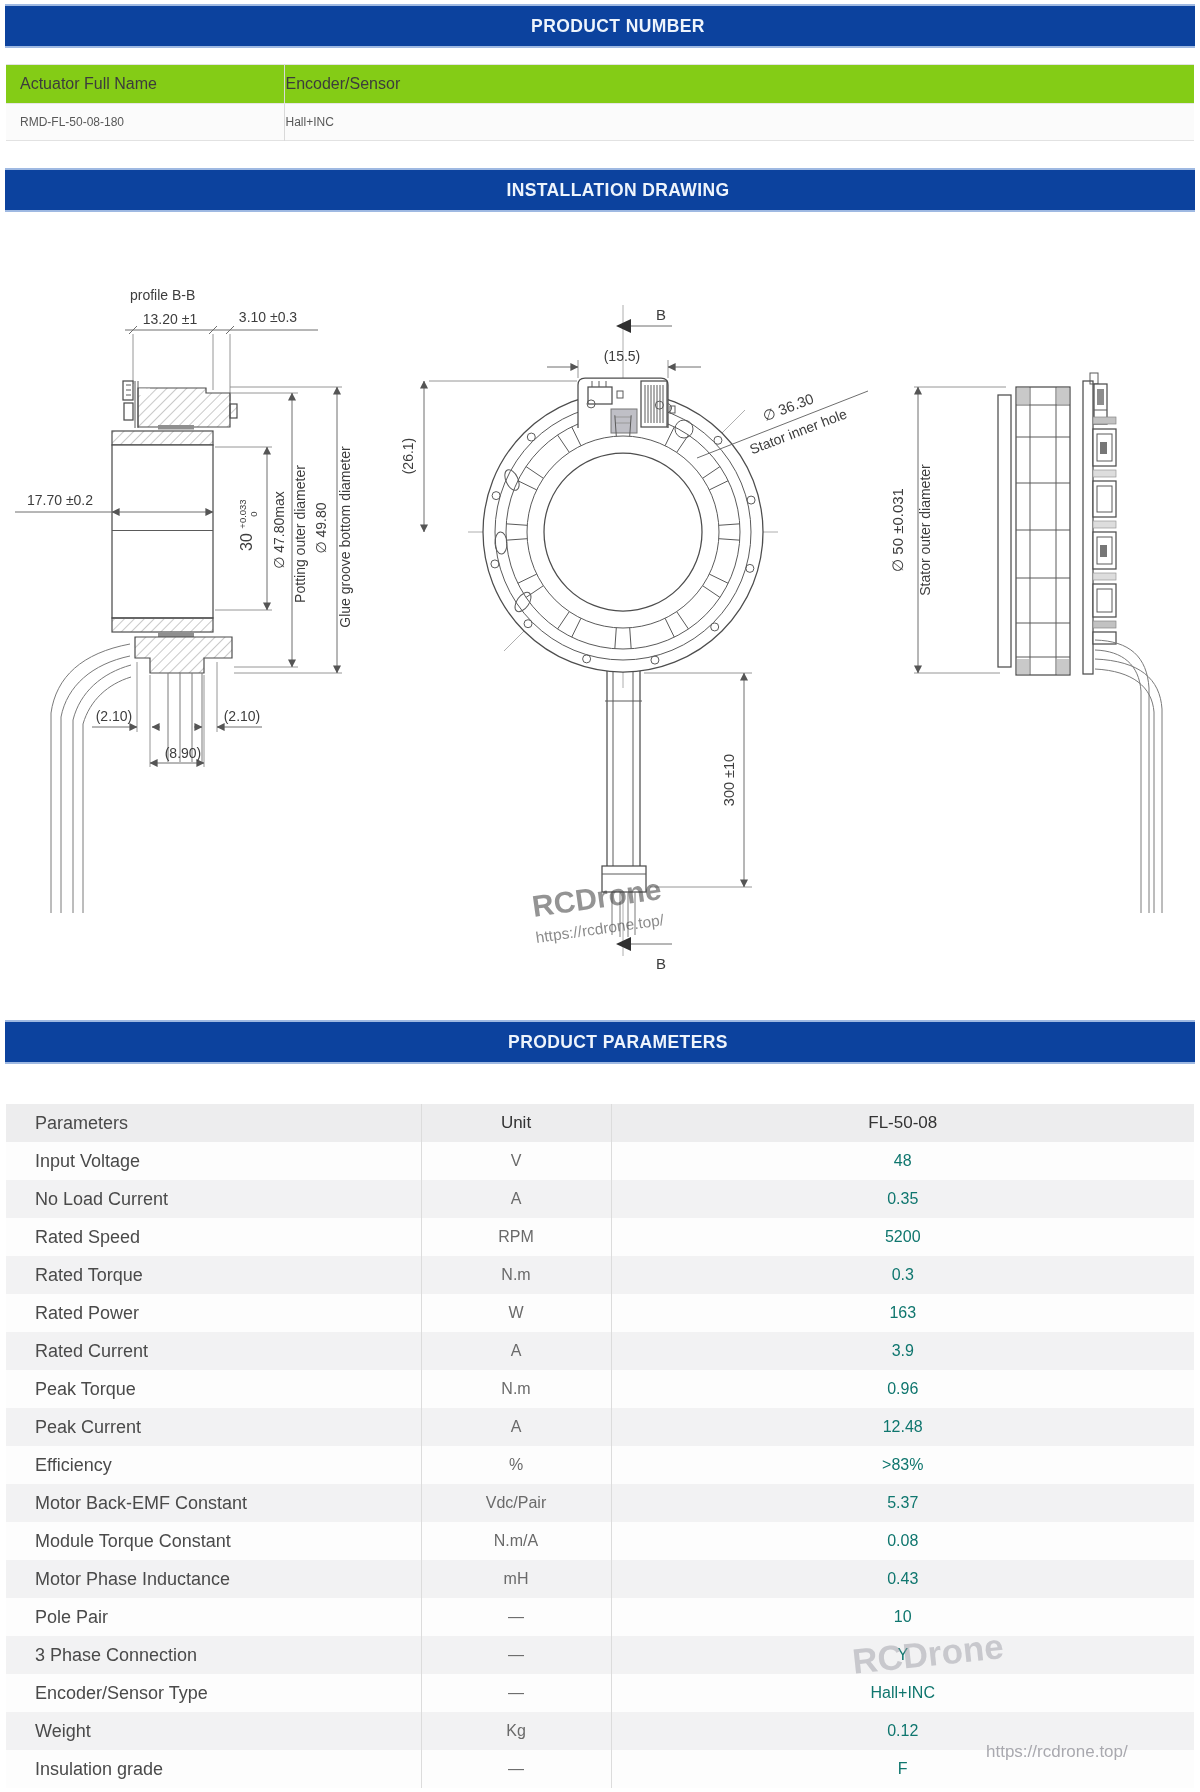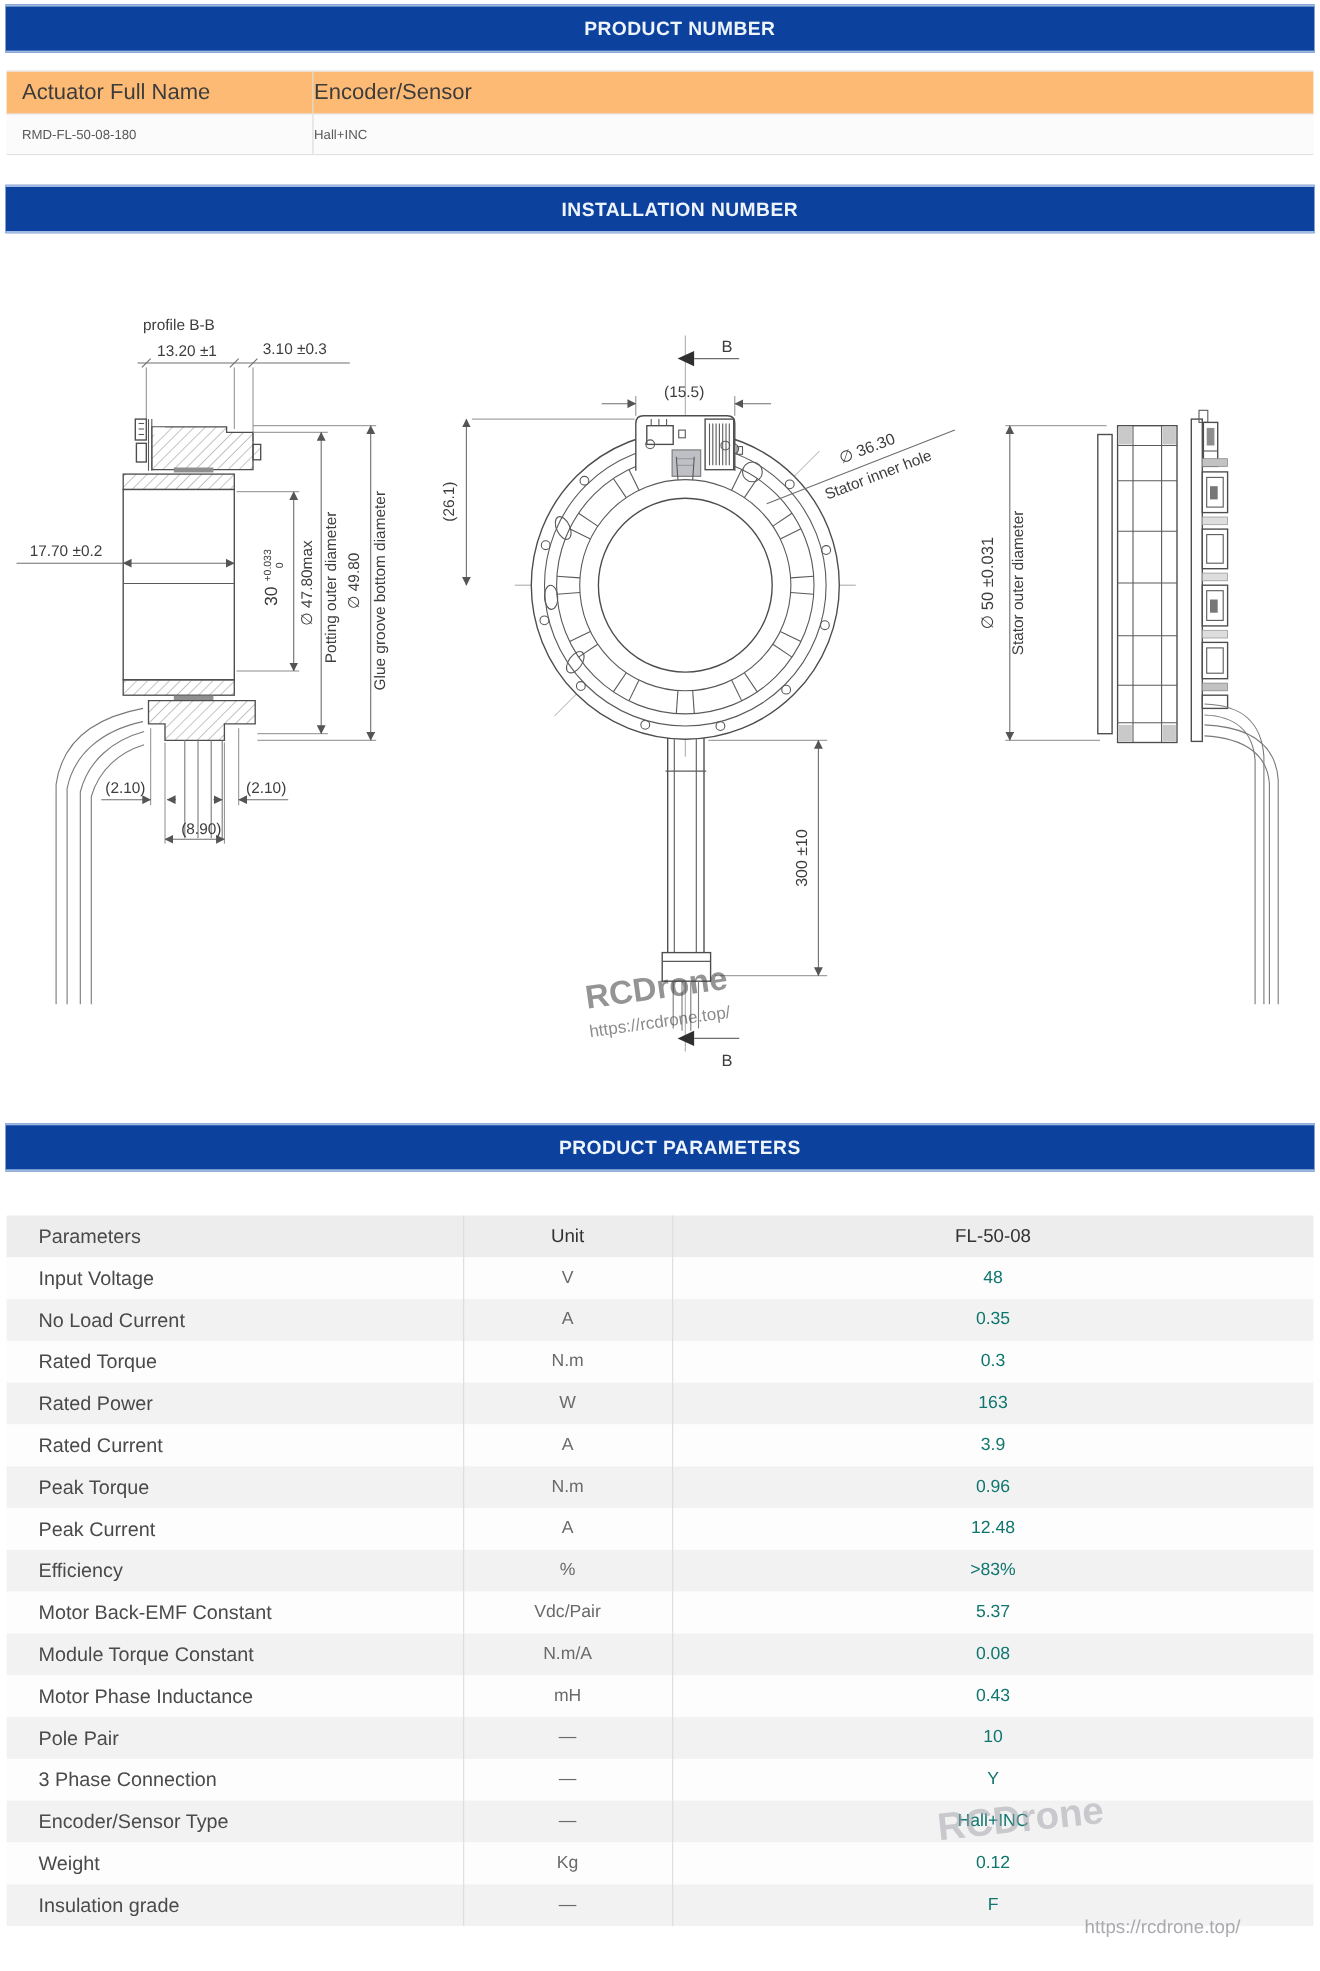--- a/index.html
+++ b/index.html
@@ -5,21 +5,21 @@
   html,body{margin:0;padding:0;background:#fff;}
   .page{position:relative;width:1200px;height:1792px;background:#ffffff;
         font-family:"Liberation Sans",sans-serif;color:#3f3f3f;overflow:hidden;}
   .banner{height:40px;line-height:40px;margin:0 5px;background:#0c429e;
           border-top:2px solid #9fb9e2;border-bottom:2px solid #9fb9e2;
           text-align:center;font-size:17.5px;font-weight:bold;color:#eef4fc;letter-spacing:.4px;padding-left:36px;}
   .banner.first{margin-top:4px;}
   table{border-collapse:collapse;table-layout:fixed;width:1188px;margin:0 6px;}
   
   .pn-table{margin-top:16px;border-top:1px solid #e2e2e2;border-bottom:1px solid #e2e2e2;}
-  .pn-table th{background:#fdba74;height:36px;font-weight:normal;font-size:20px;color:#3c3c3c;}
+  .pn-table th{background:#84cc16;height:36px;font-weight:normal;font-size:16px;color:#3c3c3c;}
   .pn-table td{background:#fbfbfb;height:34px;font-size:12px;color:#585858;}
   .pn-table th:first-child,.pn-table td:first-child{text-align:left;padding-left:14px;}
   .pn-table th:last-child,.pn-table td:last-child{text-align:left;border-left:1px solid #d9d9d9;}
   .pn-table tr:first-child th{border-bottom:1px solid #e6e6e6;}
   
   .drawing-wrap{margin-top:27px;}
   svg text{fill:#3d3d3d;}
   .dim{stroke:#6e6e6e;stroke-width:1;fill:none;}
   .ext{stroke:#8a8a8a;stroke-width:.9;fill:none;}
   .obj{stroke:#4d4d4d;stroke-width:1.25;fill:#fff;}
@@ -62,21 +62,21 @@
       <th>Actuator Full Name</th>
       <th>Encoder/Sensor</th>
     </tr>
     <tr>
       <td>RMD-FL-50-08-180</td>
       <td>Hall+INC</td>
     </tr>
   </tbody>
     </table>
 
-  <div class="banner drawing-wrap">INSTALLATION NUMBER</div>
+  <div class="banner drawing-wrap">INSTALLATION DRAWING</div>
 
   <svg id="dw" width="1200" height="804" viewBox="0 202 1200 804">
     <defs>
       <pattern id="hatch" patternUnits="userSpaceOnUse" width="7" height="7" patternTransform="rotate(45)">
         <line x1="0" y1="0" x2="0" y2="7" stroke="#9b9b9b" stroke-width="1.1"></line>
       </pattern>
       <marker id="arr" viewBox="0 0 10 10" refX="9.5" refY="5" markerWidth="8" markerHeight="8" orient="auto-start-reverse">
         <path d="M0,0L10,5L0,10z" fill="#555"></path>
       </marker>
     </defs>
@@ -363,20 +363,25 @@
           <td>Input Voltage</td>
           <td>V</td>
           <td>48</td>
         </tr>
       <tr>
           <td>No Load Current</td>
           <td>A</td>
           <td>0.35</td>
         </tr>
       <tr>
+          <td>Rated Speed</td>
+          <td>RPM</td>
+          <td>5200</td>
+        </tr>
+      <tr>
           <td>Rated Torque</td>
           <td>N.m</td>
           <td>0.3</td>
         </tr>
       <tr>
           <td>Rated Power</td>
           <td>W</td>
           <td>163</td>
         </tr>
       <tr>

